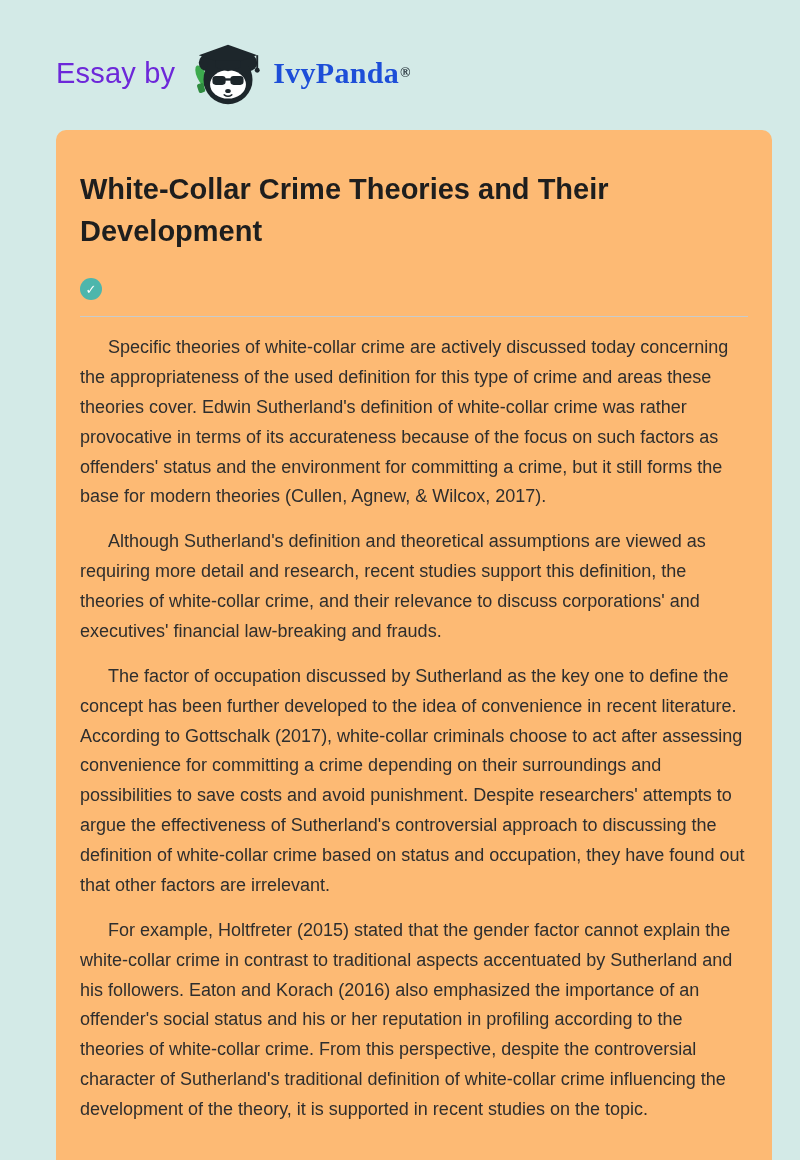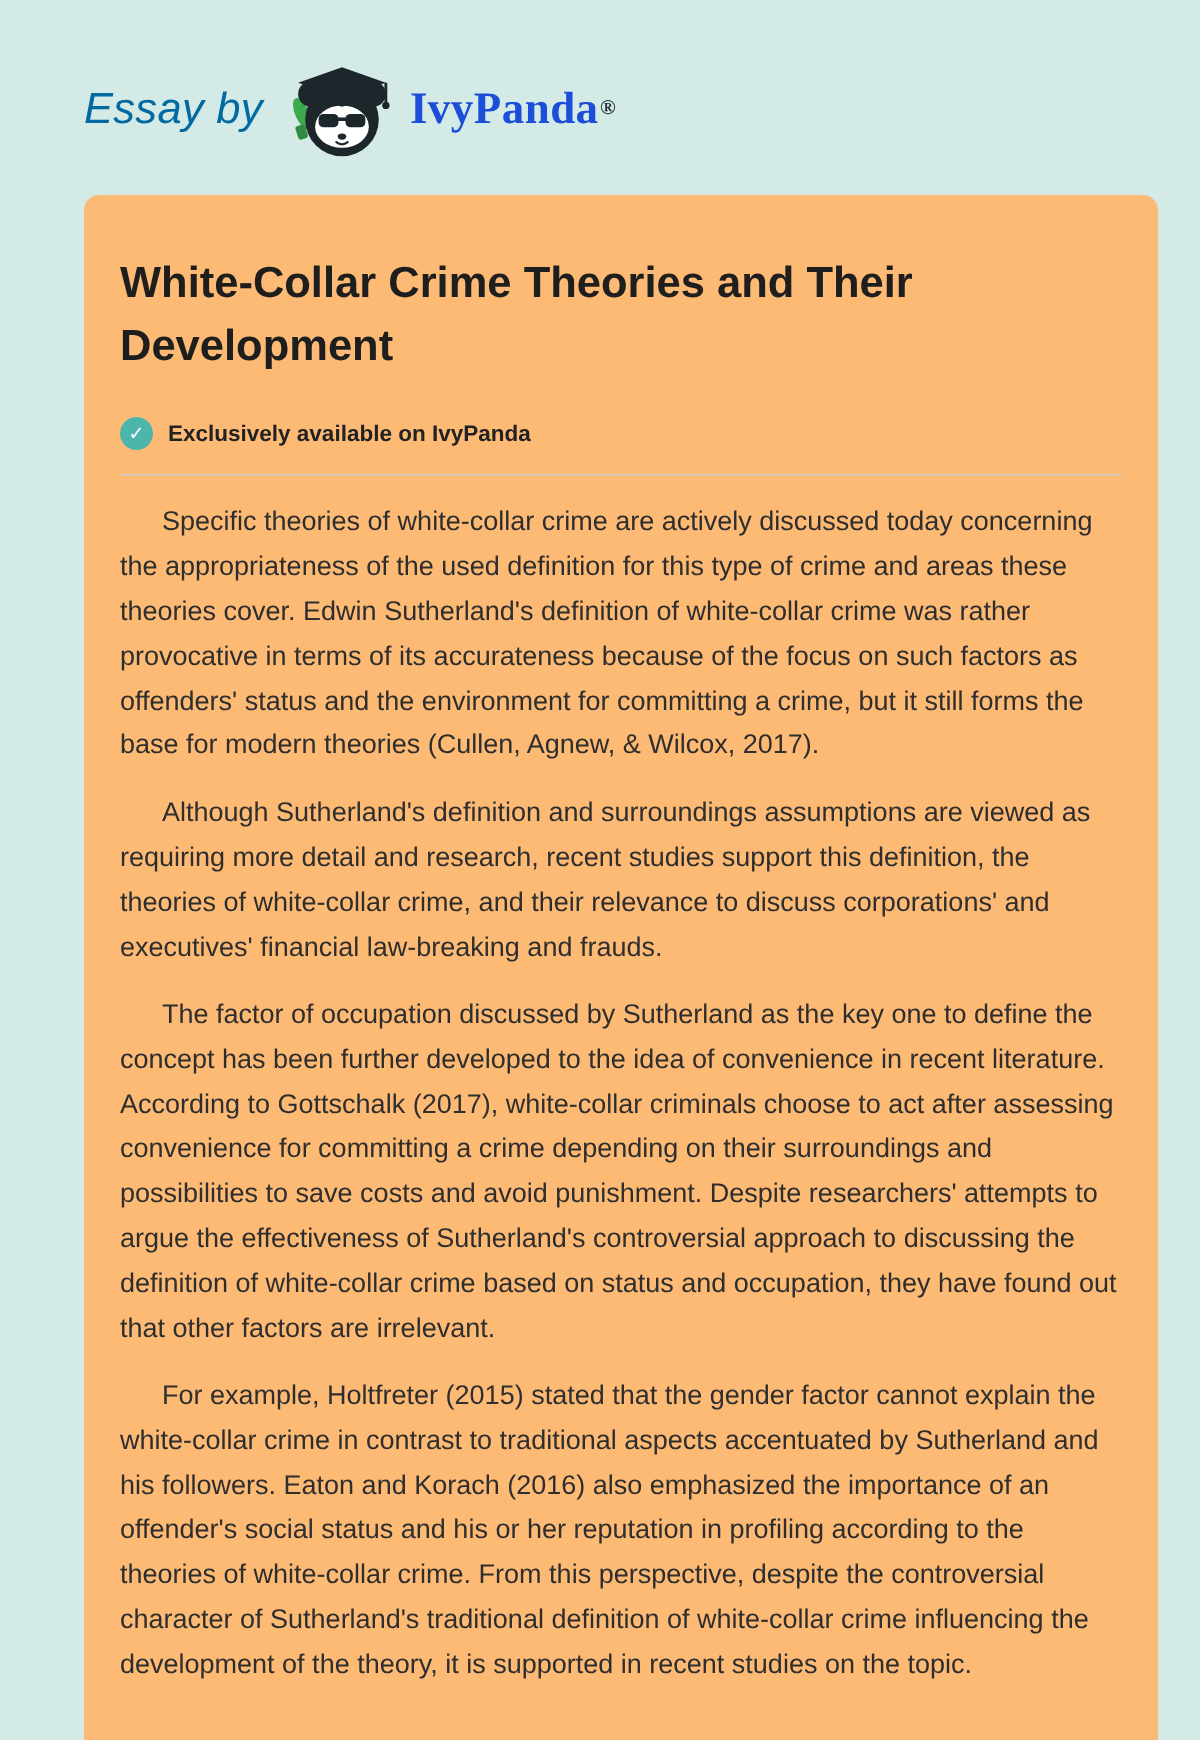--- a/index.html
+++ b/index.html
@@ -18,24 +18,23 @@
   
   .site-header {
     display: flex;
     align-items: center;
     padding: 38px 0 0 56px;
     height: 70px;
   }
   .essay-by {
     font-size: 29px;
     font-weight: 400;
-    color: #0369a1;
+    color: #6d28d9;
     letter-spacing: 0.2px;
     margin-right: 14px;
-    font-style: italic;
   }
   .logo-icon {
     width: 78px;
     height: 66px;
     display: inline-block;
     margin-right: 6px;
     position: relative;
     top: 2px;
   }
   .wordmark {
@@ -151,25 +150,24 @@
     <span class="wordmark">IvyPanda</span><span class="registered">®</span>
   </span>
 </div>
 
 <div class="essay-card">
 
   <h1 class="page-title">White-Collar Crime Theories and Their Development</h1>
 
   <div class="availability">
     <span class="check-icon">✓</span>
-    <span class="availability-text">Exclusively available on IvyPanda</span>
   </div>
 
   <hr class="divider">
 
   <div class="essay-body">
     <p>Specific theories of white-collar crime are actively discussed today concerning the appropriateness of the used definition for this type of crime and areas these theories cover. Edwin Sutherland's definition of white-collar crime was rather provocative in terms of its accurateness because of the focus on such factors as offenders' status and the environment for committing a crime, but it still forms the base for modern theories (Cullen, Agnew, &amp; Wilcox, 2017).</p>
-    <p>Although Sutherland's definition and surroundings assumptions are viewed as requiring more detail and research, recent studies support this definition, the theories of white-collar crime, and their relevance to discuss corporations' and executives' financial law-breaking and frauds.</p>
+    <p>Although Sutherland's definition and theoretical assumptions are viewed as requiring more detail and research, recent studies support this definition, the theories of white-collar crime, and their relevance to discuss corporations' and executives' financial law-breaking and frauds.</p>
     <p>The factor of occupation discussed by Sutherland as the key one to define the concept has been further developed to the idea of convenience in recent literature. According to Gottschalk (2017), white-collar criminals choose to act after assessing convenience for committing a crime depending on their surroundings and possibilities to save costs and avoid punishment. Despite researchers' attempts to argue the effectiveness of Sutherland's controversial approach to discussing the definition of white-collar crime based on status and occupation, they have found out that other factors are irrelevant.</p>
     <p>For example, Holtfreter (2015) stated that the gender factor cannot explain the white-collar crime in contrast to traditional aspects accentuated by Sutherland and his followers. Eaton and Korach (2016) also emphasized the importance of an offender's social status and his or her reputation in profiling according to the theories of white-collar crime. From this perspective, despite the controversial character of Sutherland's traditional definition of white-collar crime influencing the development of the theory, it is supported in recent studies on the topic.</p>
   </div>
 
 </div>
 
 </body></html>

